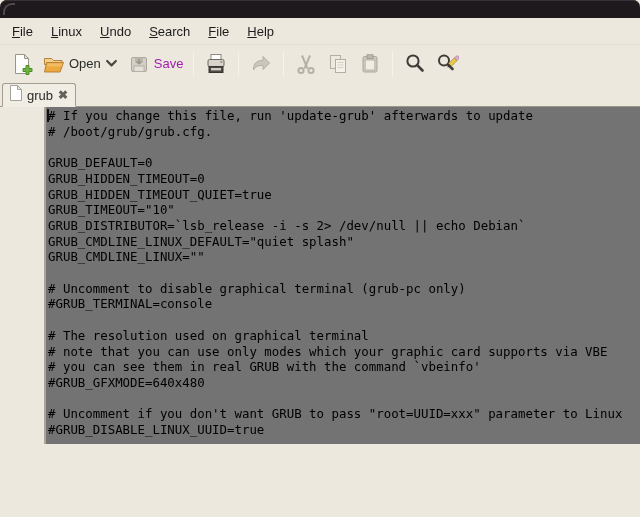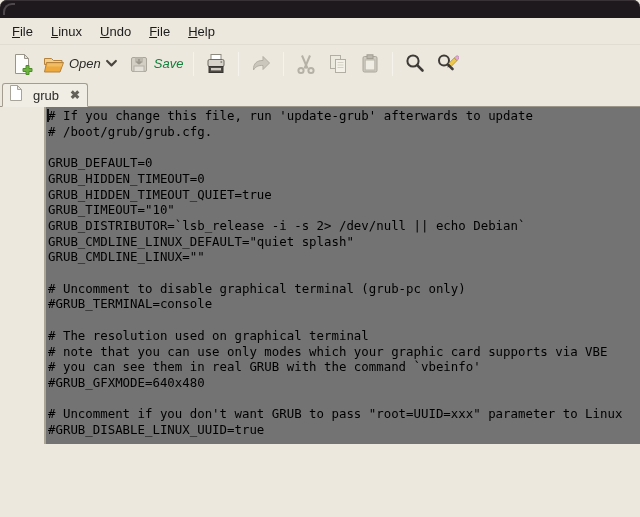--- a/index.html
+++ b/index.html
@@ -10,29 +10,29 @@
   .titlebar { height:18px; background:#1e191c; border-radius:7px 7px 0 0; position:relative; box-shadow: inset 0 1px 0 #383236; }
   .titlebar .corner { position:absolute; left:3px; top:3px; width:12px; height:12px; border-top:2px solid #4e474c; border-left:2px solid #4e474c; border-top-left-radius:9px; }
 
   
   .menubar { height:27px; background:#ece8de; display:flex; align-items:stretch; padding-left:3px; border-bottom:1px solid #e2ddd2; }
   .menu-item { display:inline-block; padding:5px 9px; font-size:13px; color:#1c1c1c; line-height:17px; cursor:default; }
   .menu-item::first-letter { text-decoration:underline; }
 
   
   .toolbar { height:37px; background:#ece8de; display:flex; align-items:center; padding:0 4px 0 6px; }
-  .tbtn { display:flex; align-items:center; gap:3px; padding:2px 4px; border-radius:3px; height:30px;font-style:italic; }
+  .tbtn { display:flex; align-items:center; gap:3px; padding:2px 4px; border-radius:3px; height:30px; }
   .tbtn .lbl { font-size:13px; color:#2b2b28; white-space:nowrap; }
-  .tbtn.disabled .lbl { color:#15803d; }
+  .tbtn.disabled .lbl { color:#a21caf; }
   .tbtn svg { display:block; }
   .sep { width:1px; height:24px; background:#c8c3b7; border-right:1px solid #f6f3ec; margin:0 6px; }
 
   
   .tabbar { height:25px; background:#ece8de; border-bottom:1px solid #9c968a; position:relative; display:flex; align-items:flex-end; padding-left:2px; }
-  .tab { height:24px; margin-bottom:-1px; background:#f0ede4; border:1px solid #a39d90; border-bottom:1px solid #f0ede4; border-radius:3px 3px 0 0; display:flex; align-items:center; gap:11px; padding:0 7px 0 6px; z-index:2; }
+  .tab { height:24px; margin-bottom:-1px; background:#f0ede4; border:1px solid #a39d90; border-bottom:1px solid #f0ede4; border-radius:3px 3px 0 0; display:flex; align-items:center; gap:5px; padding:0 7px 0 6px; z-index:2; }
   .tab-label { font-size:13px; color:#2a2a28; }
   .tab-close { font-size:12px; color:#64615a; font-weight:bold; line-height:12px; cursor:default; }
 
   
   .editor { height:337px; background:#737373; border-left:2px solid #aba595; position:relative; overflow:hidden;margin-left:44px; }
   .editor pre { font-family:"DejaVu Sans Mono", monospace; font-size:12.4px; line-height:15.7px; color:#000; padding:1px 0 0 2px; white-space:pre; }
   .cursor { position:absolute; left:1px; top:2px; width:2px; height:13px; background:#111; z-index:3; }
 </style>
 </head>
 <body>
@@ -40,20 +40,21 @@
 <div class="window">
 
   <div class="titlebar">
     <div class="corner"></div>
   </div>
 
   <div class="menubar">
     <div class="menu-item">File</div>
     <div class="menu-item">Linux</div>
     <div class="menu-item">Undo</div>
+    <div class="menu-item">Search</div>
     <div class="menu-item">File</div>
     <div class="menu-item">Help</div>
   </div>
 
   <div class="toolbar">
 
     <div class="tbtn">
       <span>
           <svg width="24" height="24" viewBox="0 0 24 24">
         <path d="M5.5 2.5 h9 l4 4 v15 h-13 z" fill="#fdfdfb" stroke="#9a958a"></path>

